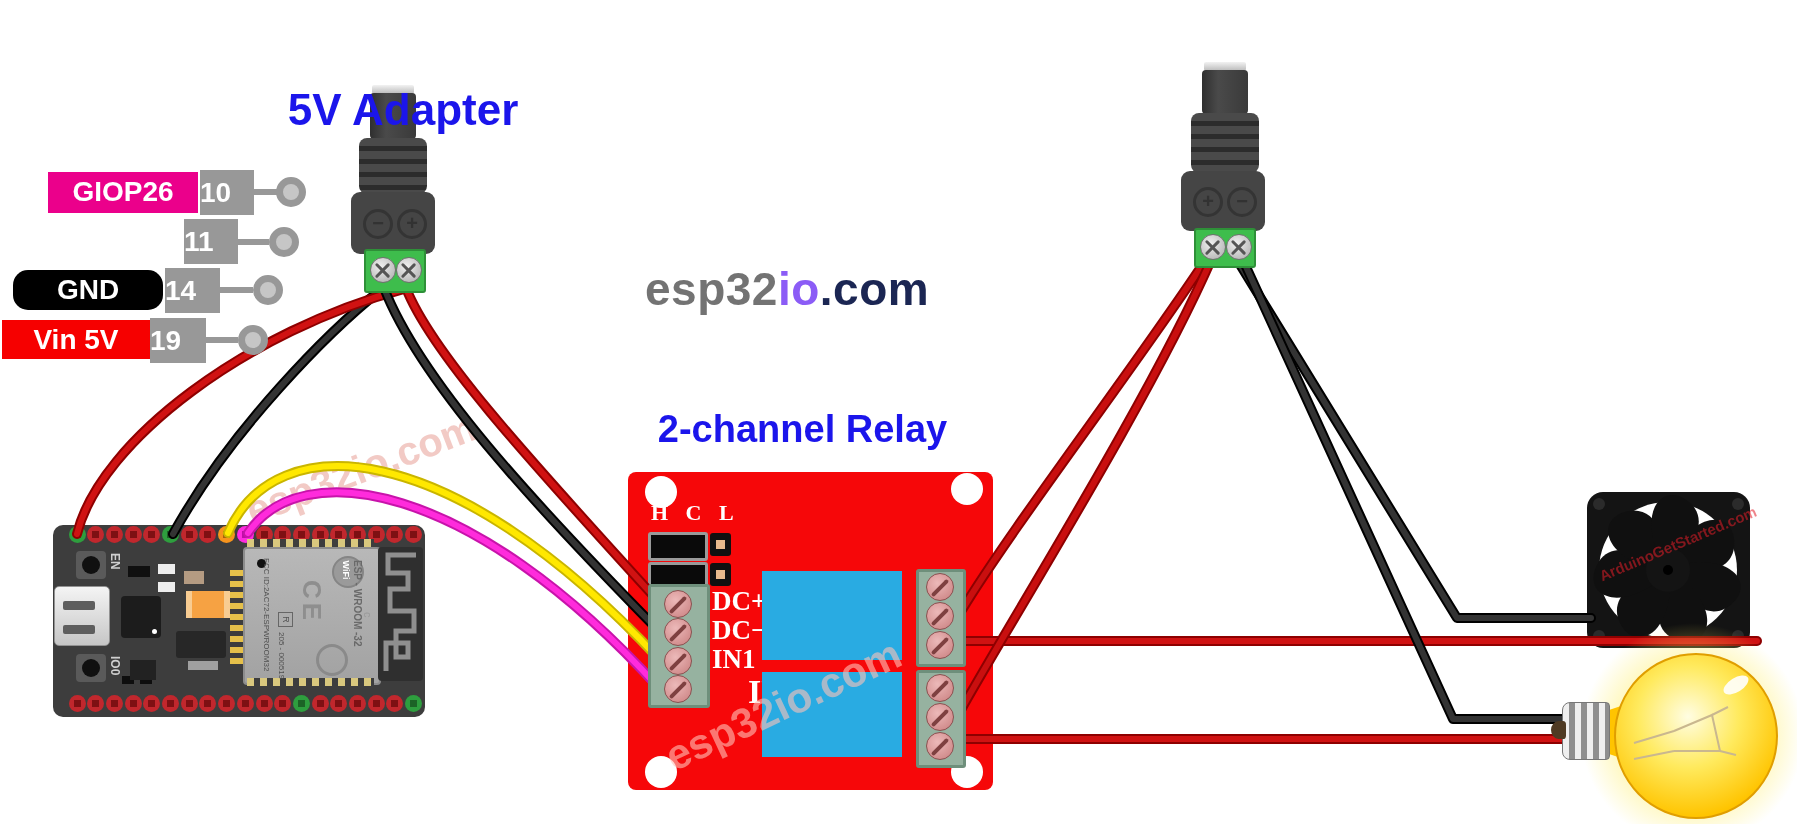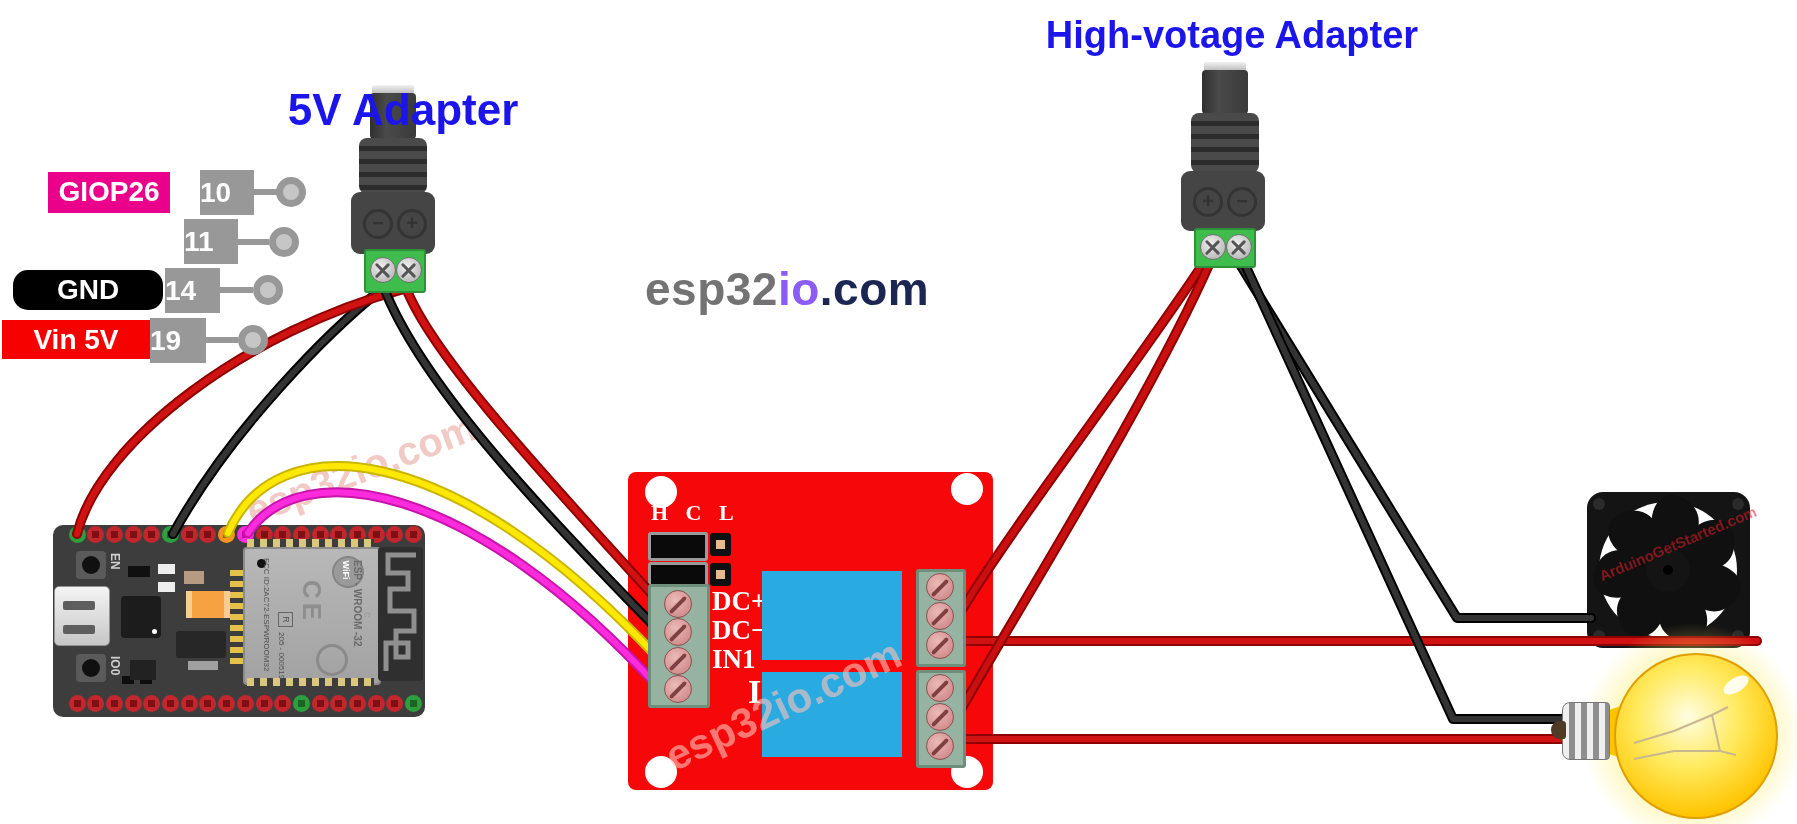--- a/index.html
+++ b/index.html
@@ -402,39 +402,39 @@
   <div class="bulb-base"></div>
   <div class="bulb-tip"></div>
   <div class="bulb-glass">
     <svg width="160" height="162">
       <path d="M 18 88 L 58 76 M 18 104 L 58 96 M 58 76 L 96 60 L 104 96 L 58 96" stroke="#C9B78F" stroke-width="2" fill="none"></path>
       <path d="M 96 60 L 112 52 M 104 96 L 120 100" stroke="#C9B78F" stroke-width="2" fill="none"></path>
     </svg>
   </div>
   <div class="bulb-hl"></div>
 
-  <div class="lg-label" style="left:48px;top:172px;width:122px;height:41px;background:#EB008B;">GIOP26</div>
+  <div class="lg-label" style="left:48px;top:172px;width:150px;height:41px;background:#EB008B;">GIOP26</div>
   <div class="lg-num" style="left:200px;top:170px;width:54px;height:45px;">10</div>
   <div class="lg-line" style="left:254px;top:189px;width:26px;"></div>
   <div class="lg-ring" style="left:276px;top:177px;"></div>
 
   <div class="lg-num" style="left:184px;top:219px;width:54px;height:45px;">11</div>
   <div class="lg-line" style="left:238px;top:239px;width:31px;"></div>
   <div class="lg-ring" style="left:269px;top:227px;"></div>
 
   <div class="lg-label" style="left:13px;top:270px;width:150px;height:40px;background:#000000;border-radius:15px;">GND</div>
   <div class="lg-num" style="left:165px;top:268px;width:55px;height:45px;">14</div>
   <div class="lg-line" style="left:220px;top:287px;width:33px;"></div>
   <div class="lg-ring" style="left:253px;top:275px;"></div>
 
   <div class="lg-label" style="left:2px;top:320px;width:148px;height:39px;background:#F60000;">Vin 5V</div>
   <div class="lg-num" style="left:150px;top:318px;width:56px;height:45px;">19</div>
   <div class="lg-line" style="left:206px;top:337px;width:32px;"></div>
   <div class="lg-ring" style="left:238px;top:325px;"></div>
 
   <div class="blue-title" style="left:253px;top:38px;width:300px;font-size:44px;margin-top:47px;">5V Adapter</div>
-  <div class="blue-title" style="left:1012px;top:14px;width:440px;font-size:38px;">High-votage Adapter</div>
+  <div class="blue-title" style="left:605px;top:408px;width:395px;font-size:38px;">2-channel Relay</div>
 
   <div class="abs" style="left:645px;top:262px;font-size:46px;font-weight:800;z-index:4;letter-spacing:0.5px;">
     <span style="color:#737373;">esp32</span><span style="color:#8b5cf6;">io</span><span style="color:#1B2653;">.com</span>
   </div>
 
 </div>
 
 </body></html>

